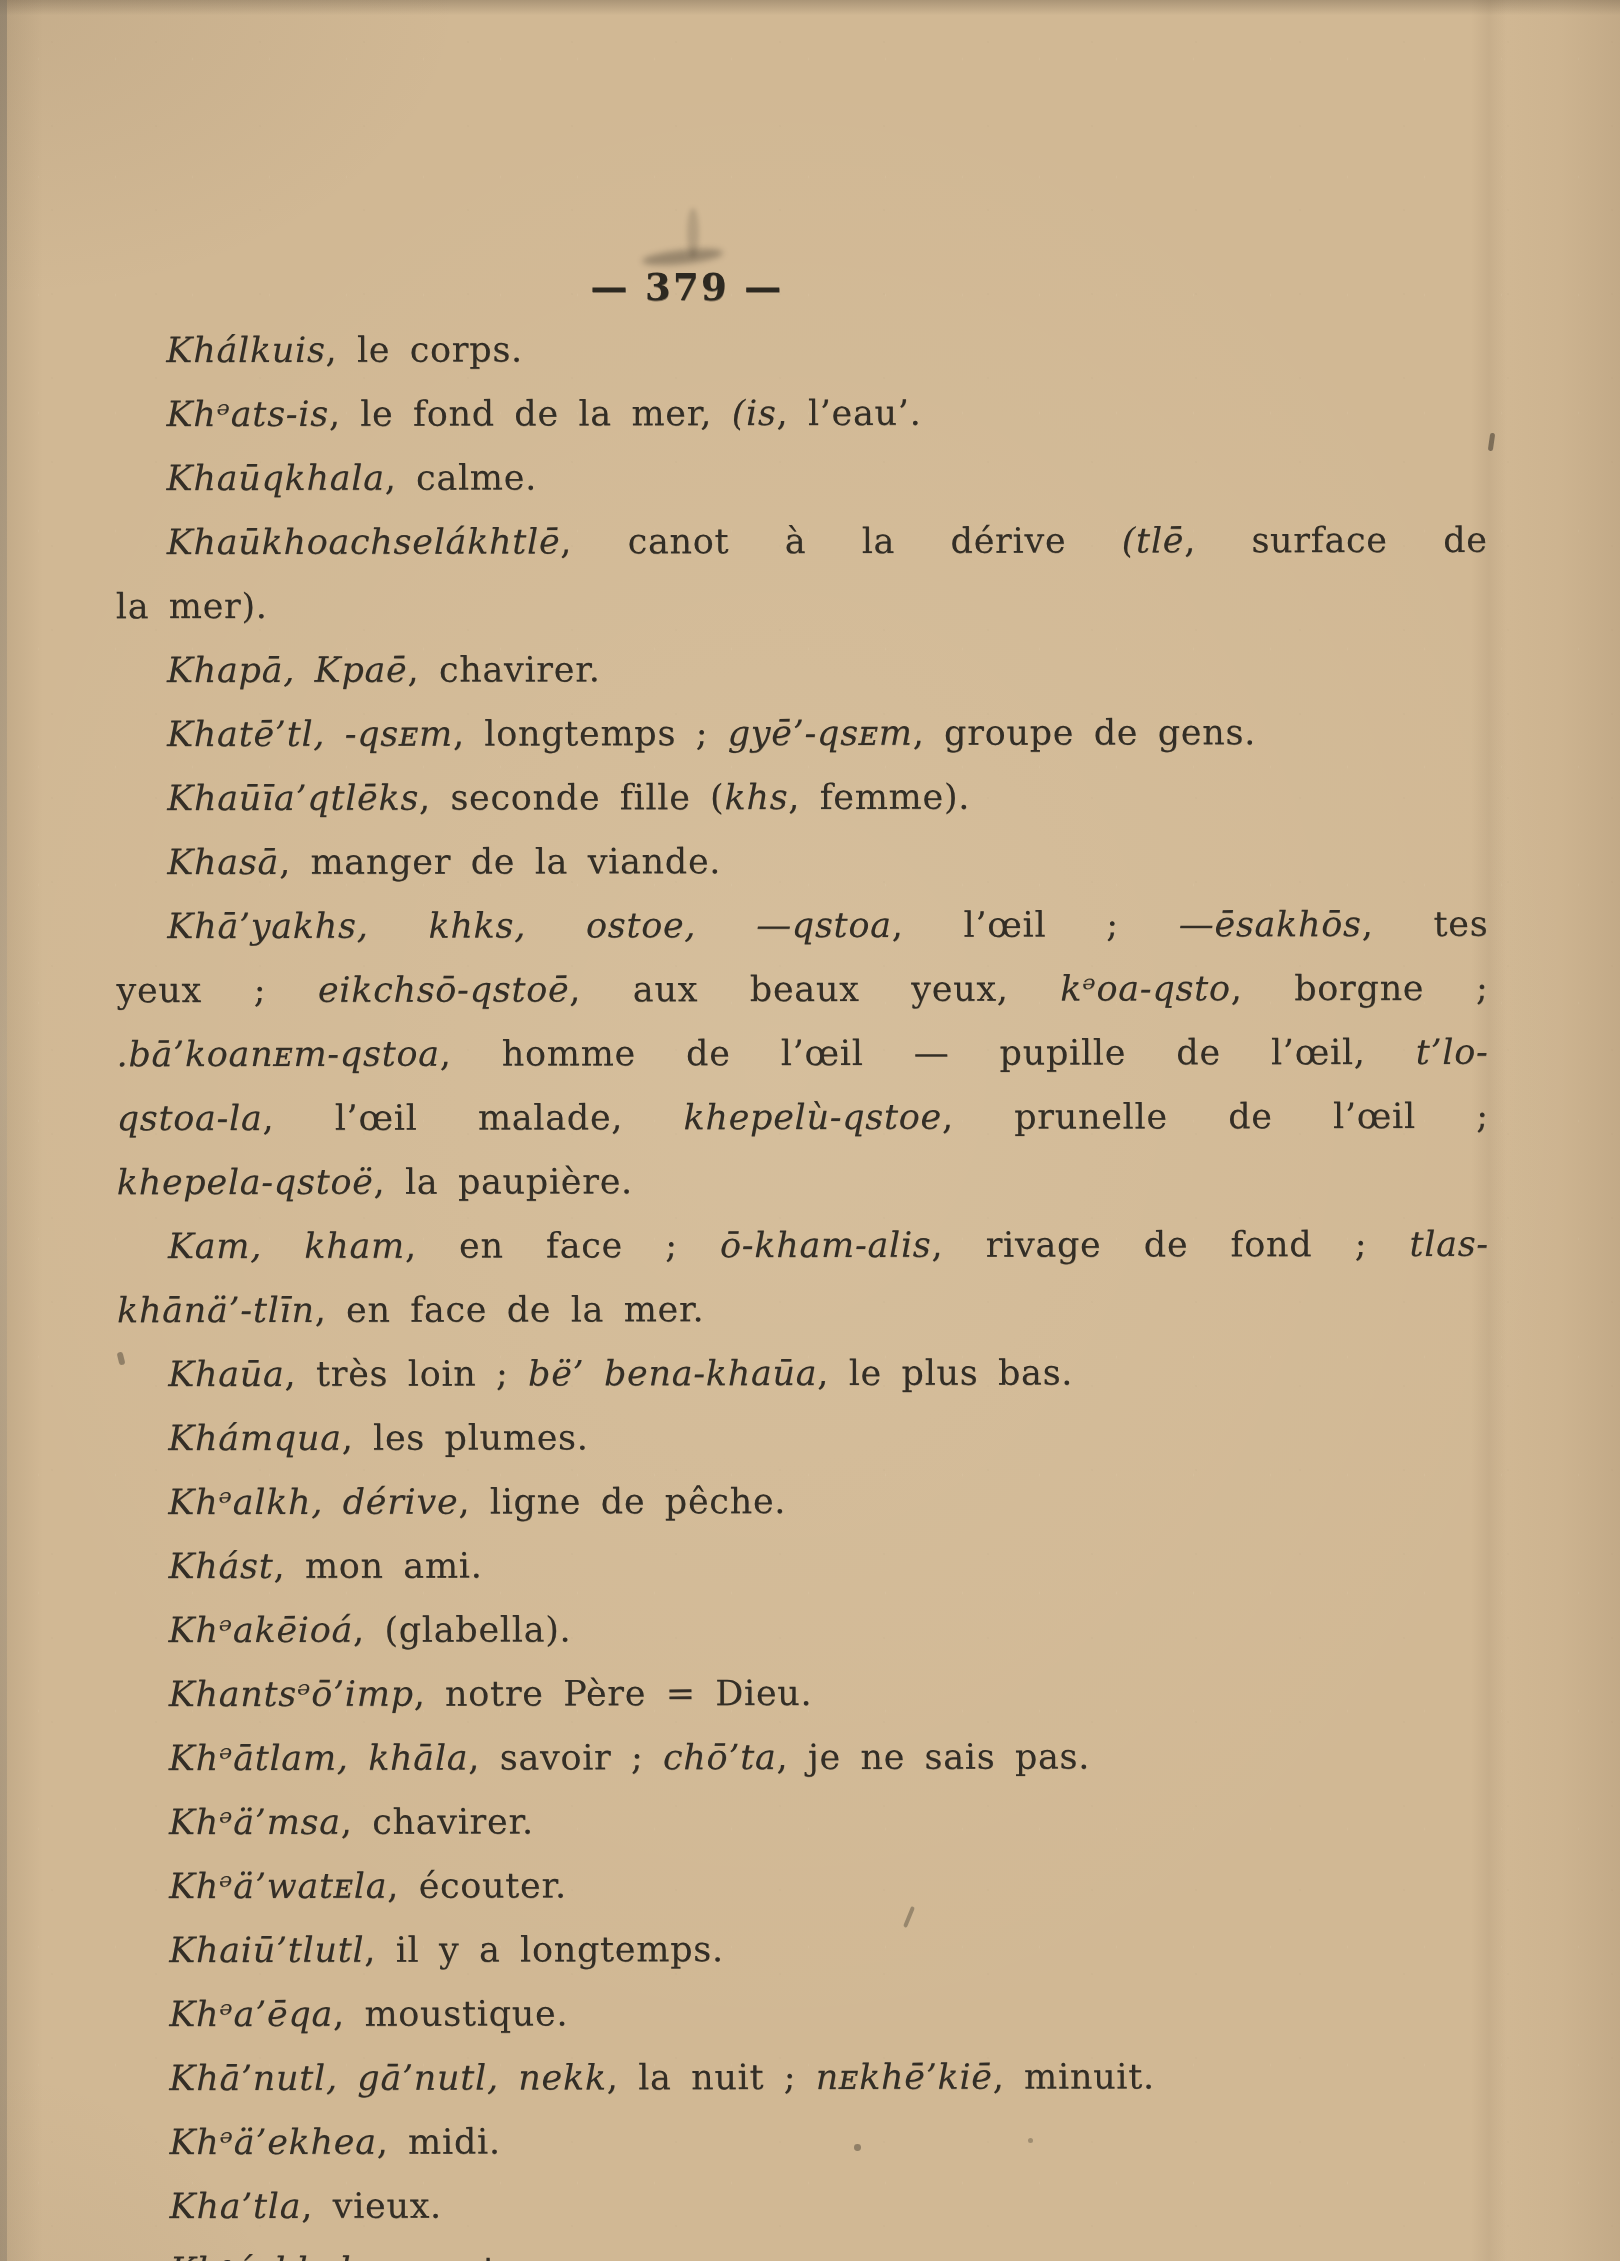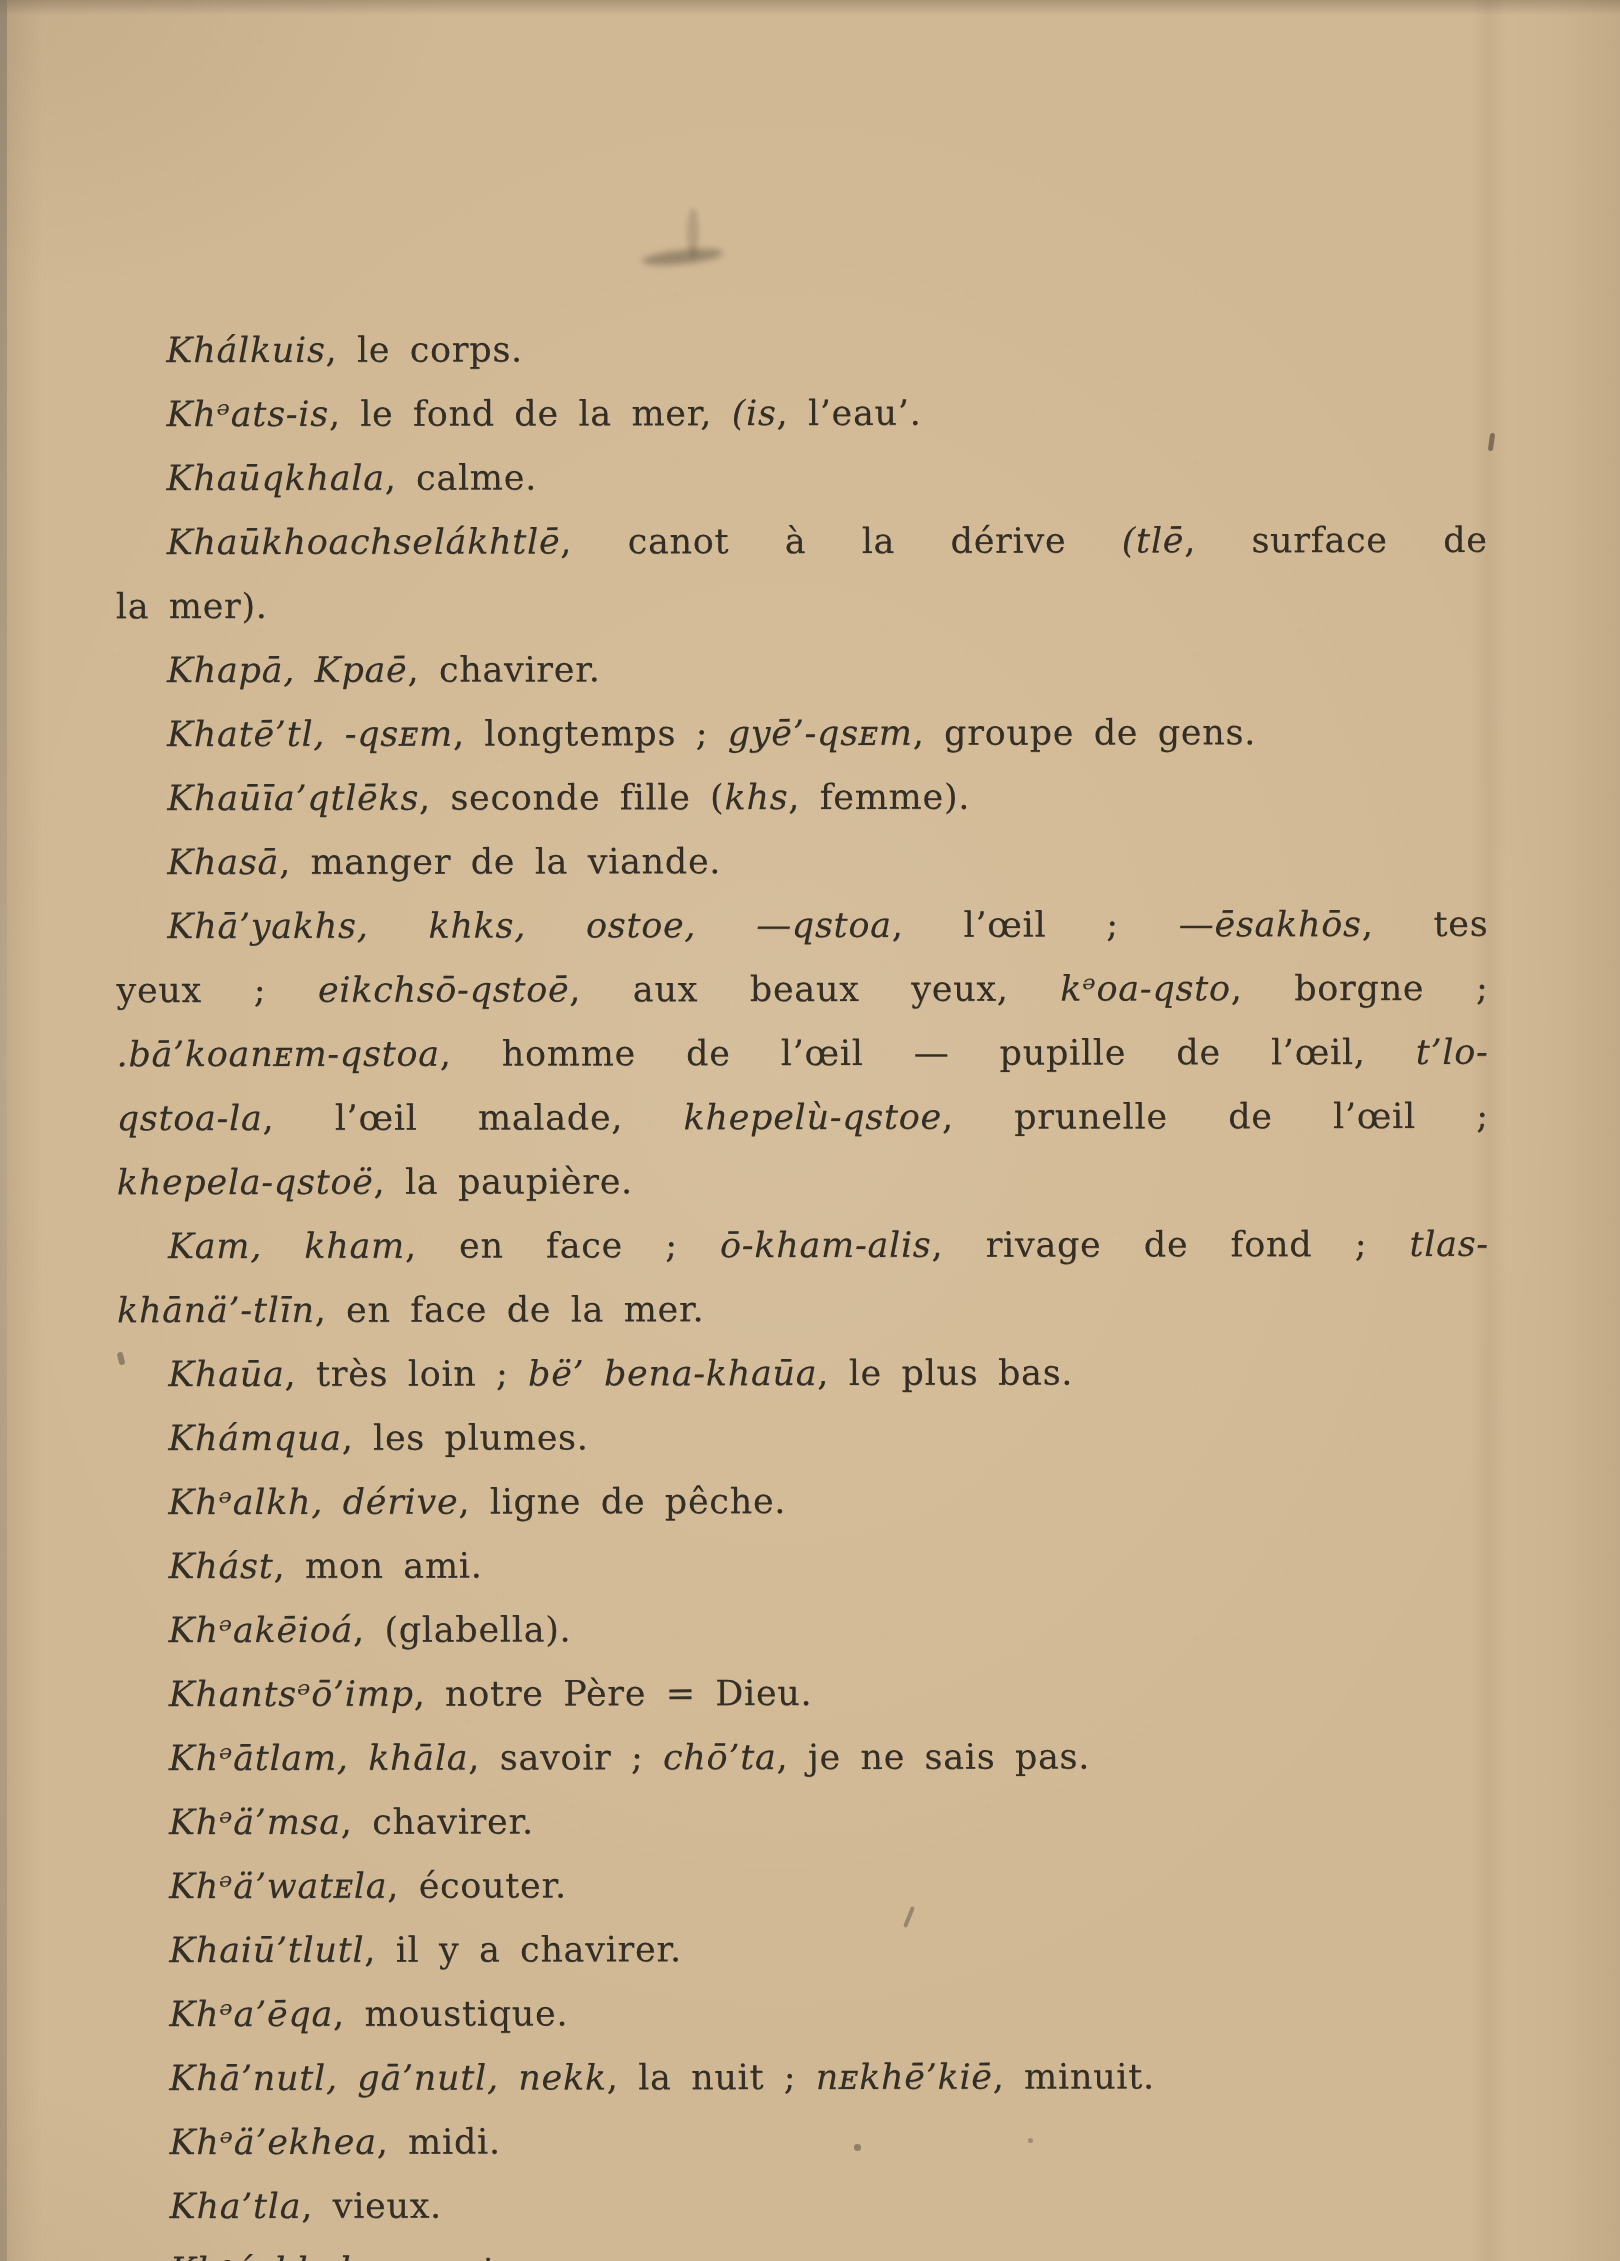--- a/index.html
+++ b/index.html
@@ -51,20 +51,21 @@
   .line.just{white-space:normal;text-align:justify;text-align-last:justify;text-justify:inter-word;}
   .nat{font-style:italic;text-align:center;}
   .speck{position:absolute;background:#2f2a22;border-radius:50%;pointer-events:none;}
 </style>
 </head>
 <body>
 
 <div class="page">
   <div class="texture"></div>
 
+  <div class="page-number">— 379 —</div>
 
   <div class="entries">
       <div>
         <div class="line first"><span class="nat">Khálkuis</span><span class="fr">, le corps.</span></div>
       </div>
       <div>
         <div class="line first"><span class="nat">Khᵊats-is</span><span class="fr">, le fond de la mer, </span><span class="nat">(is</span><span class="fr">, l’eau’.</span></div>
       </div>
       <div>
         <div class="line first"><span class="nat">Khaūqkhala</span><span class="fr">, calme.</span></div>
@@ -117,21 +118,21 @@
       <div>
         <div class="line first"><span class="nat">Khᵊātlam, khāla</span><span class="fr">, savoir ; </span><span class="nat">chō’ta</span><span class="fr">, je ne sais pas.</span></div>
       </div>
       <div>
         <div class="line first"><span class="nat">Khᵊä’msa</span><span class="fr">, chavirer.</span></div>
       </div>
       <div>
         <div class="line first"><span class="nat">Khᵊä’watᴇla</span><span class="fr">, écouter.</span></div>
       </div>
       <div>
-        <div class="line first"><span class="nat">Khaiū’tlutl</span><span class="fr">, il y a chavirer.</span></div>
+        <div class="line first"><span class="nat">Khaiū’tlutl</span><span class="fr">, il y a longtemps.</span></div>
       </div>
       <div>
         <div class="line first"><span class="nat">Khᵊa’ēqa</span><span class="fr">, moustique.</span></div>
       </div>
       <div>
         <div class="line first"><span class="nat">Khā’nutl, gā’nutl, nekk</span><span class="fr">, la nuit ; </span><span class="nat">nᴇkhē’kiē</span><span class="fr">, minuit.</span></div>
       </div>
       <div>
         <div class="line first"><span class="nat">Khᵊä’ekhea</span><span class="fr">, midi.</span></div>
       </div>

